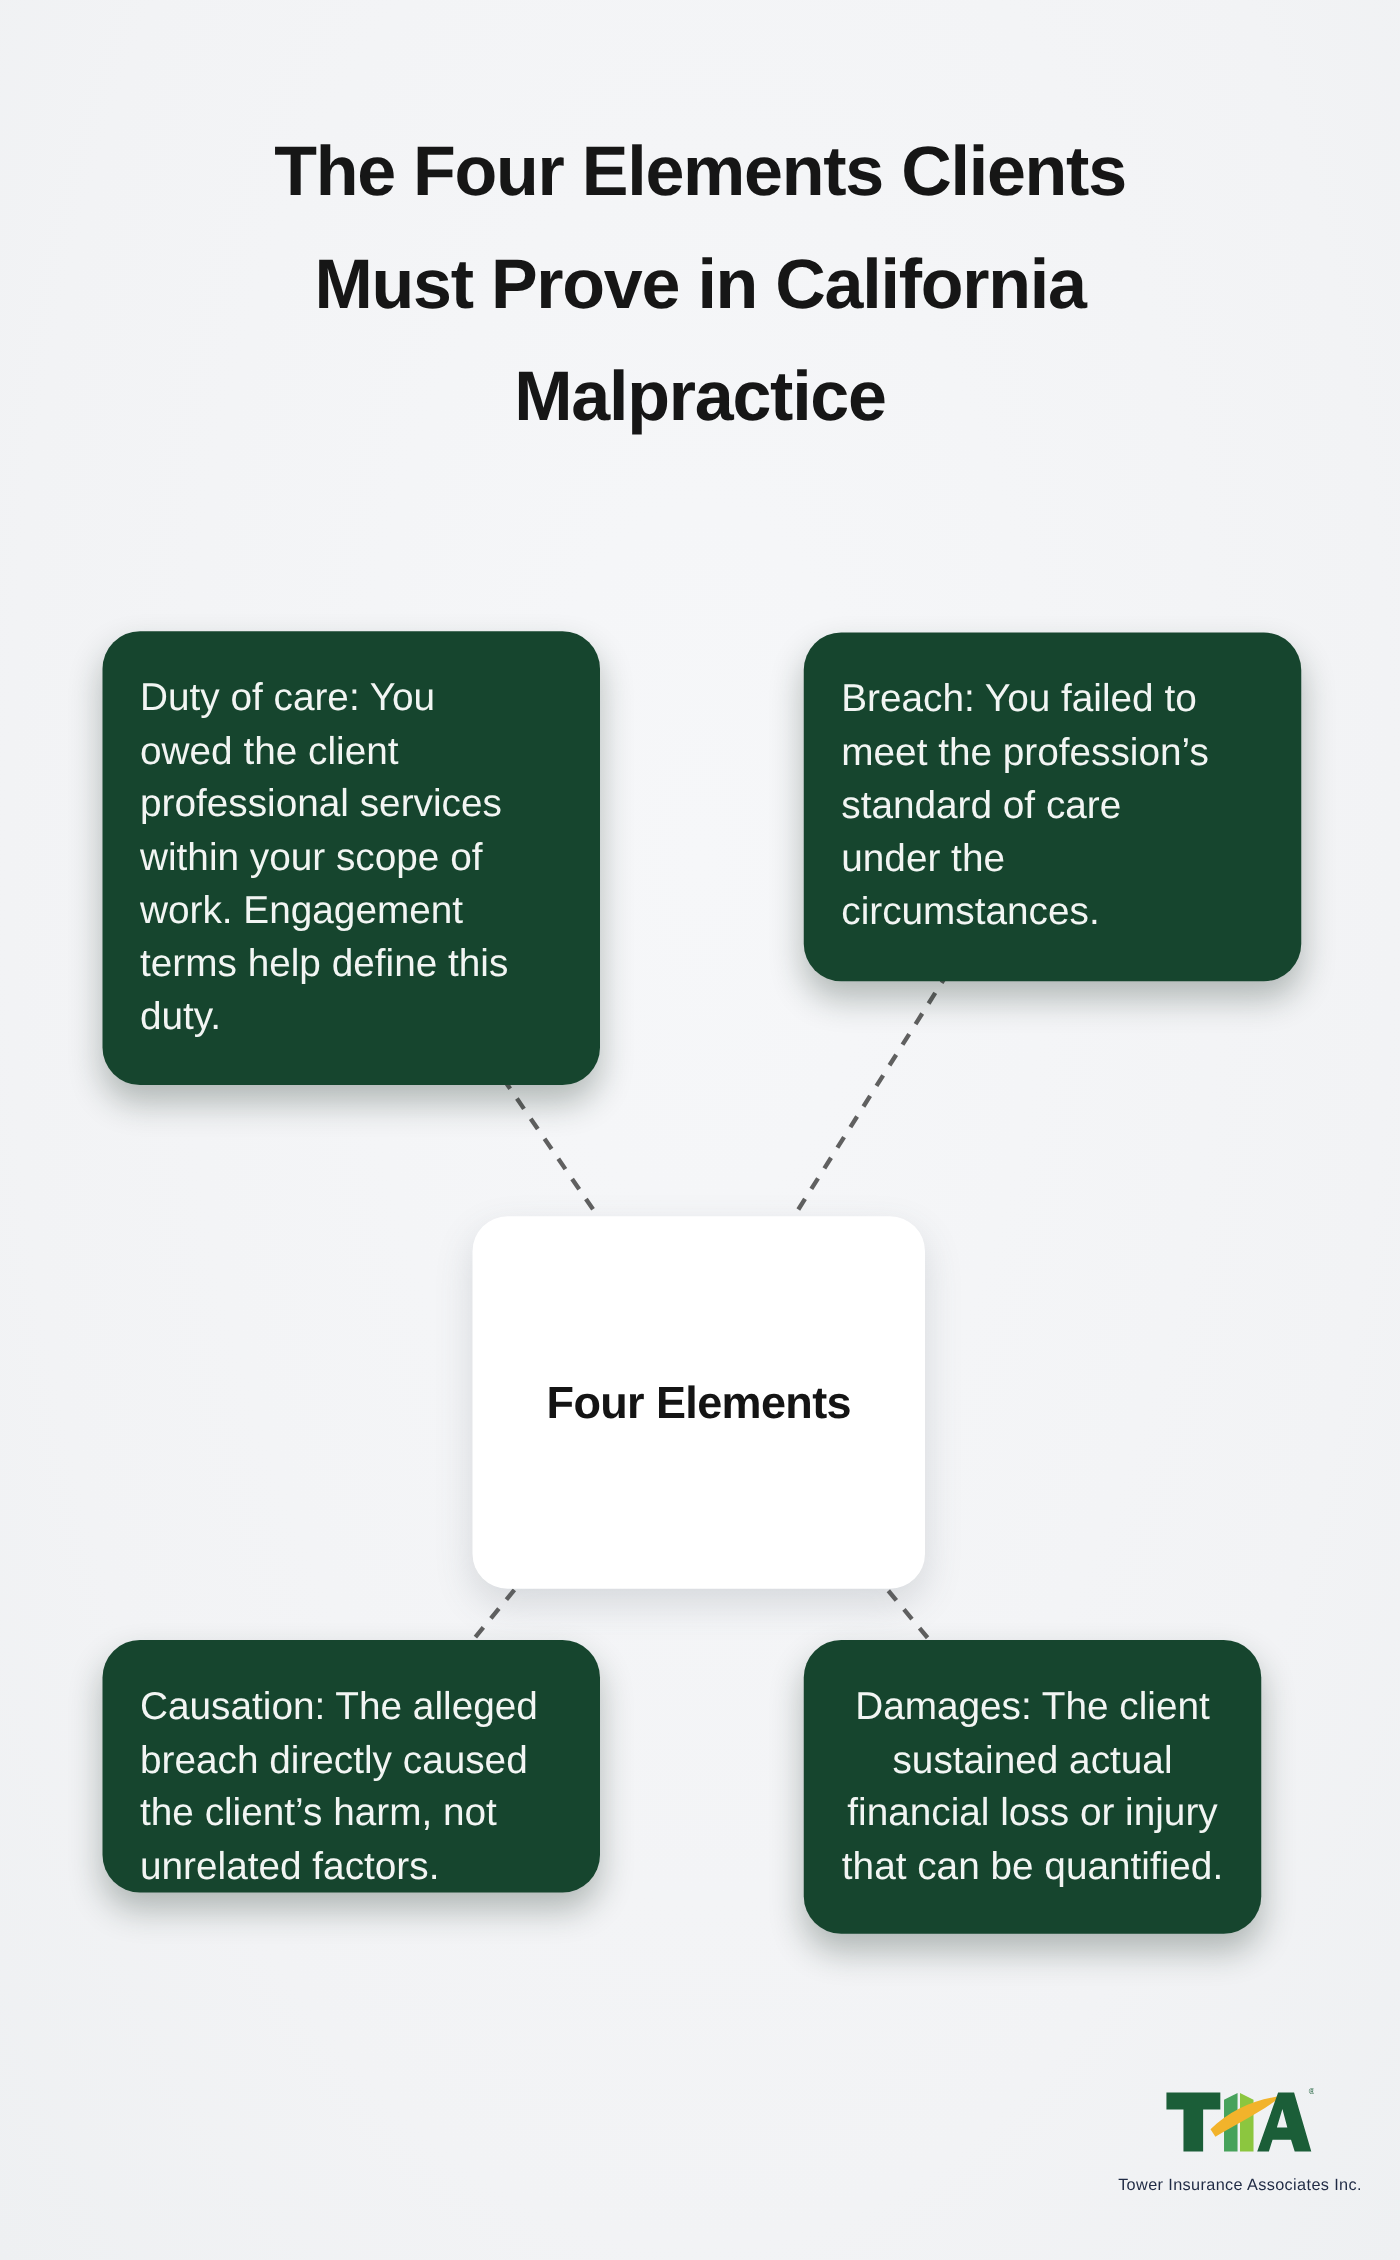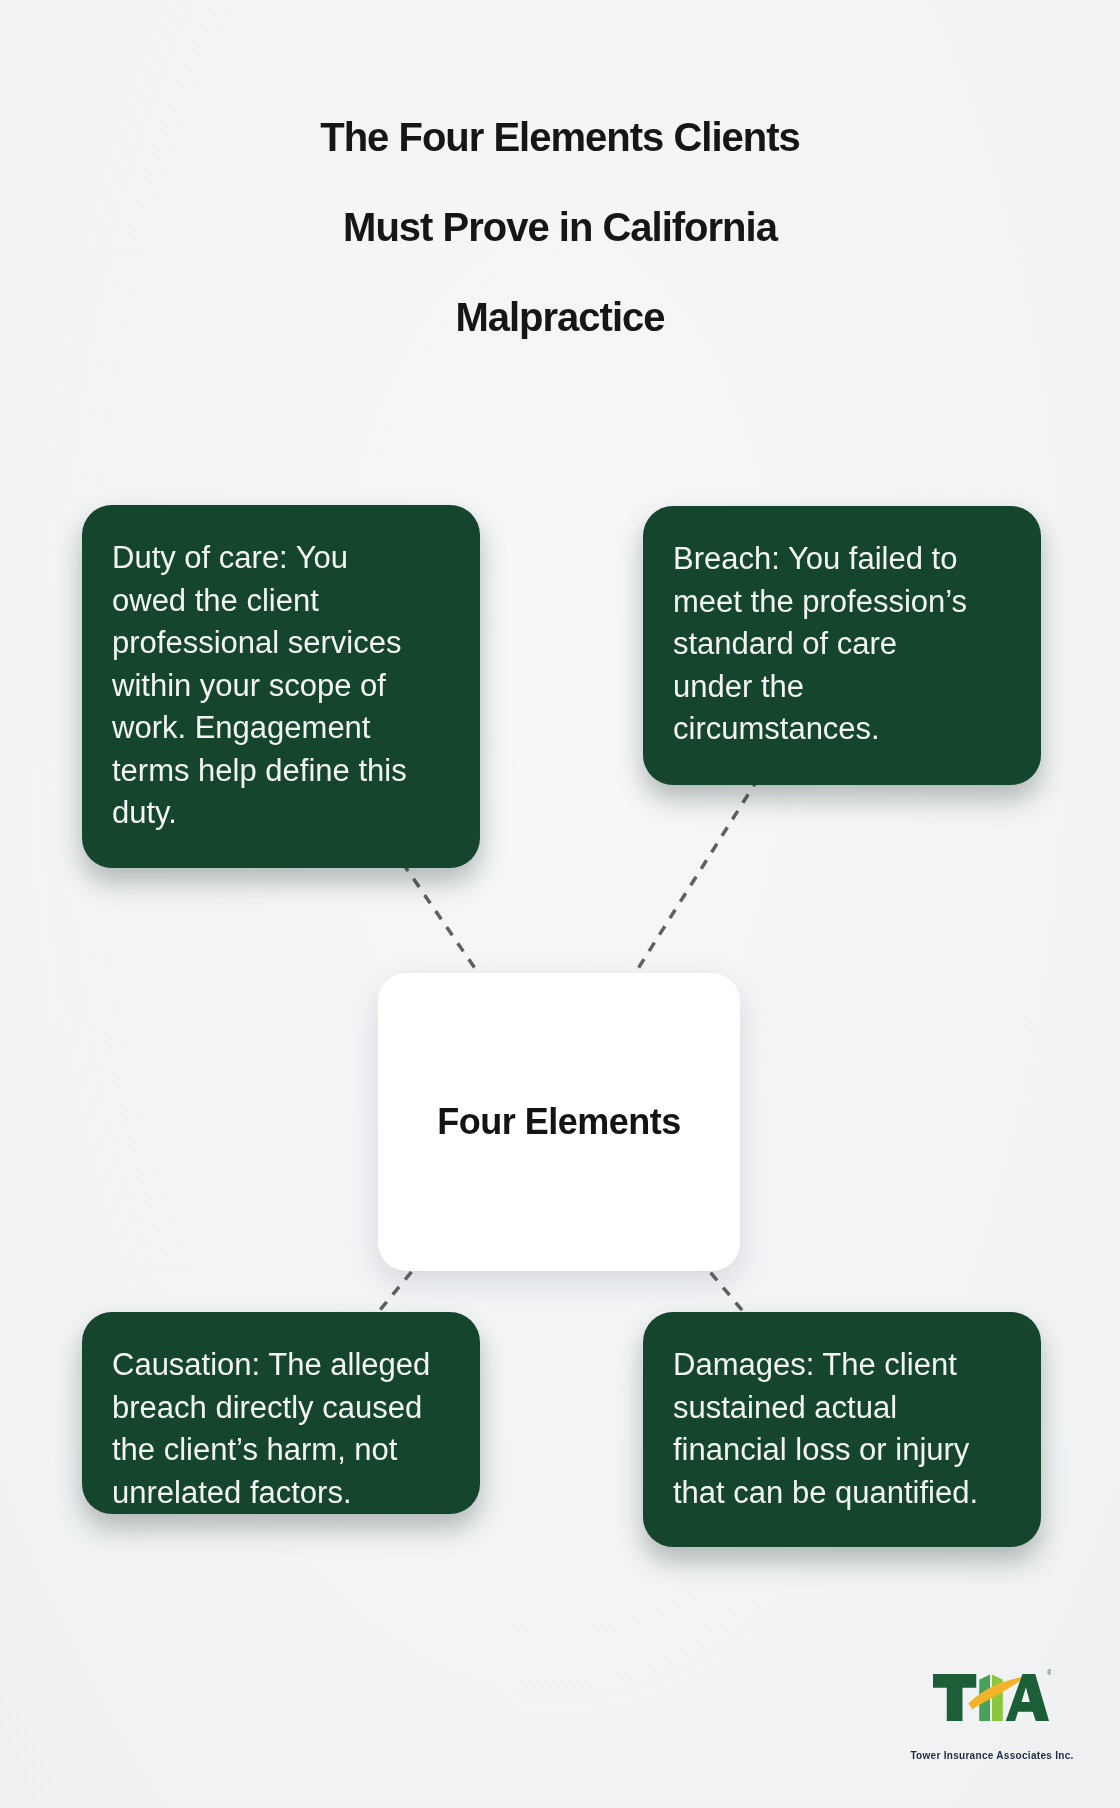--- a/index.html
+++ b/index.html
@@ -6,59 +6,59 @@
   .page{
     position:relative;
     width:1120px;height:1808px;
     background:radial-gradient(ellipse at 50% 38%, #f6f7f9 0%, #f2f3f5 70%, #eef0f2 100%);
     font-family:"Liberation Sans","DejaVu Sans",sans-serif;
     overflow:hidden;
   }
   .title{
     position:absolute;top:92px;left:0;width:1120px;
     text-align:center;
-    font-size:40px;line-height:90px;font-weight:bold;
+    font-size:56px;line-height:90px;font-weight:bold;
     letter-spacing:-1px;
     color:var(--title_text);
     white-space:pre-line;
   }
   .connectors{position:absolute;top:0;left:0;z-index:1;}
   .node{
     position:absolute;z-index:2;
     background:var(--box_green);
     border-radius:30px;
     box-shadow:0 14px 26px rgba(25,45,35,0.30);
     color:var(--text_on_green);
     font-size:31px;line-height:42.5px;
     padding:32px 30px;
     box-sizing:border-box;
     white-space:pre-line;
   }
   .node-duty      {left:82px;  top:505px;  width:398px; height:363px;}
   .node-breach    {left:643px; top:506px;  width:398px; height:279px;}
   .node-causation {left:82px;  top:1312px; width:398px; height:202px;}
-  .node-damages   {left:643px; top:1312px; width:398px; height:235px;}
+  .node-damages   {left:643px; top:1312px; width:366px; height:235px;text-align:center;}
   .center-node{
     position:absolute;z-index:2;
     left:378px;top:973px;width:362px;height:298px;
     background:#ffffff;border-radius:28px;
     box-shadow:0 12px 30px rgba(80,90,100,0.18);
     display:flex;align-items:center;justify-content:center;
   }
   .center-node .label{
     font-size:36px;font-weight:bold;color:#141414;letter-spacing:-0.5px;
   }
   .logo{
     position:absolute;z-index:2;
     left:920px;top:1666px;width:144px;
     display:flex;flex-direction:column;align-items:center;
   }
   .logo-tagline{
-    margin-top:19px;
-    font-size:10px;font-weight:bold;letter-spacing:0.3px;
+    margin-top:9px;
+    font-size:13px;font-weight:normal;letter-spacing:0.3px;
     color:var(--logo_text);
     white-space:nowrap;
   }
 </style>
 </head>
 <body>
 
 <div class="page">
 
   <div class="title">The Four Elements Clients

